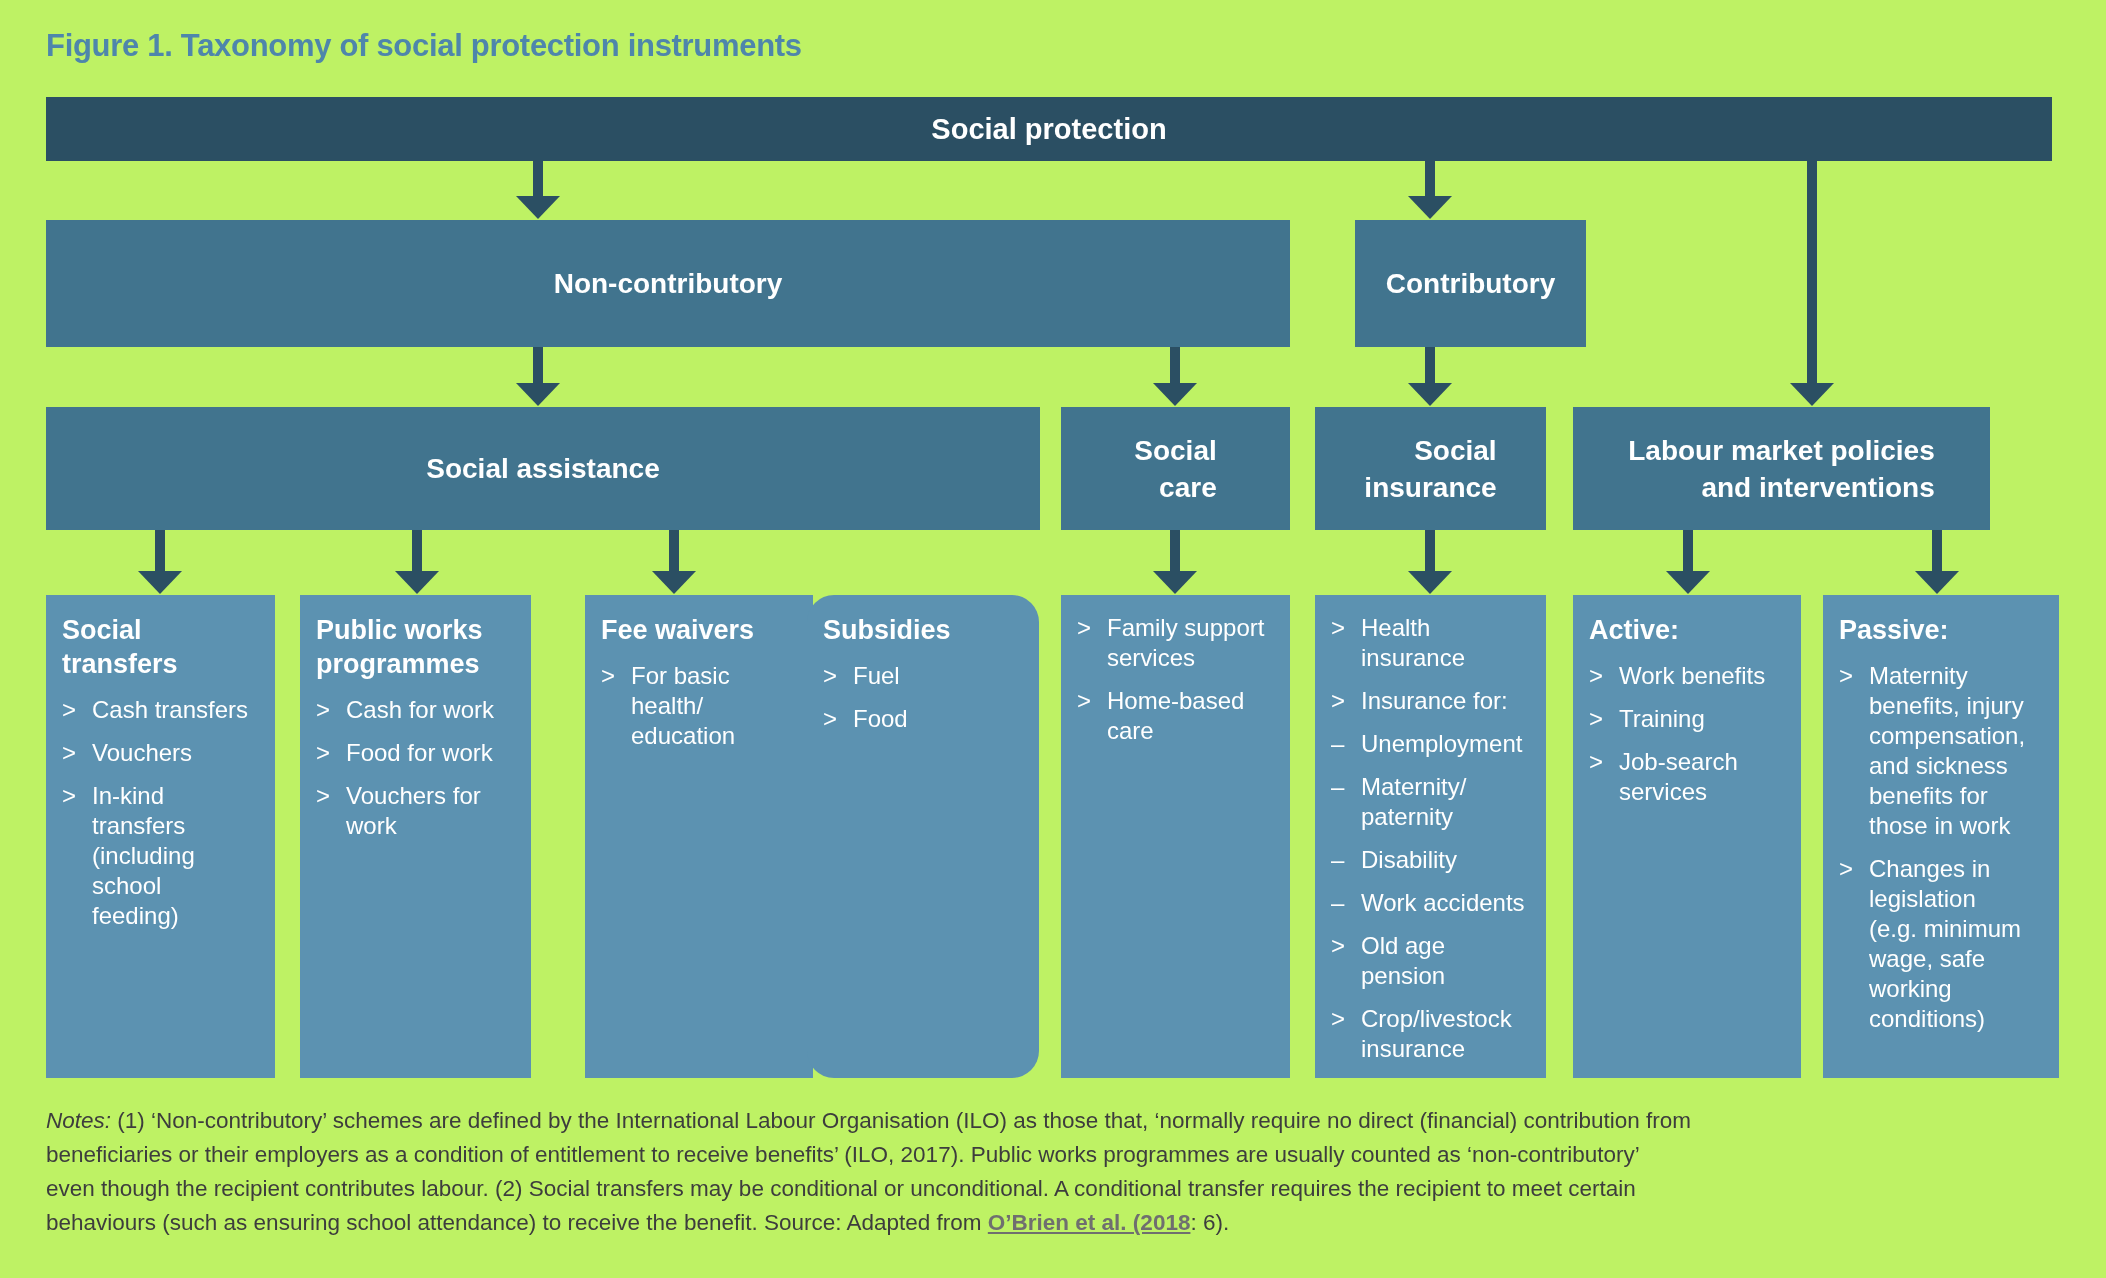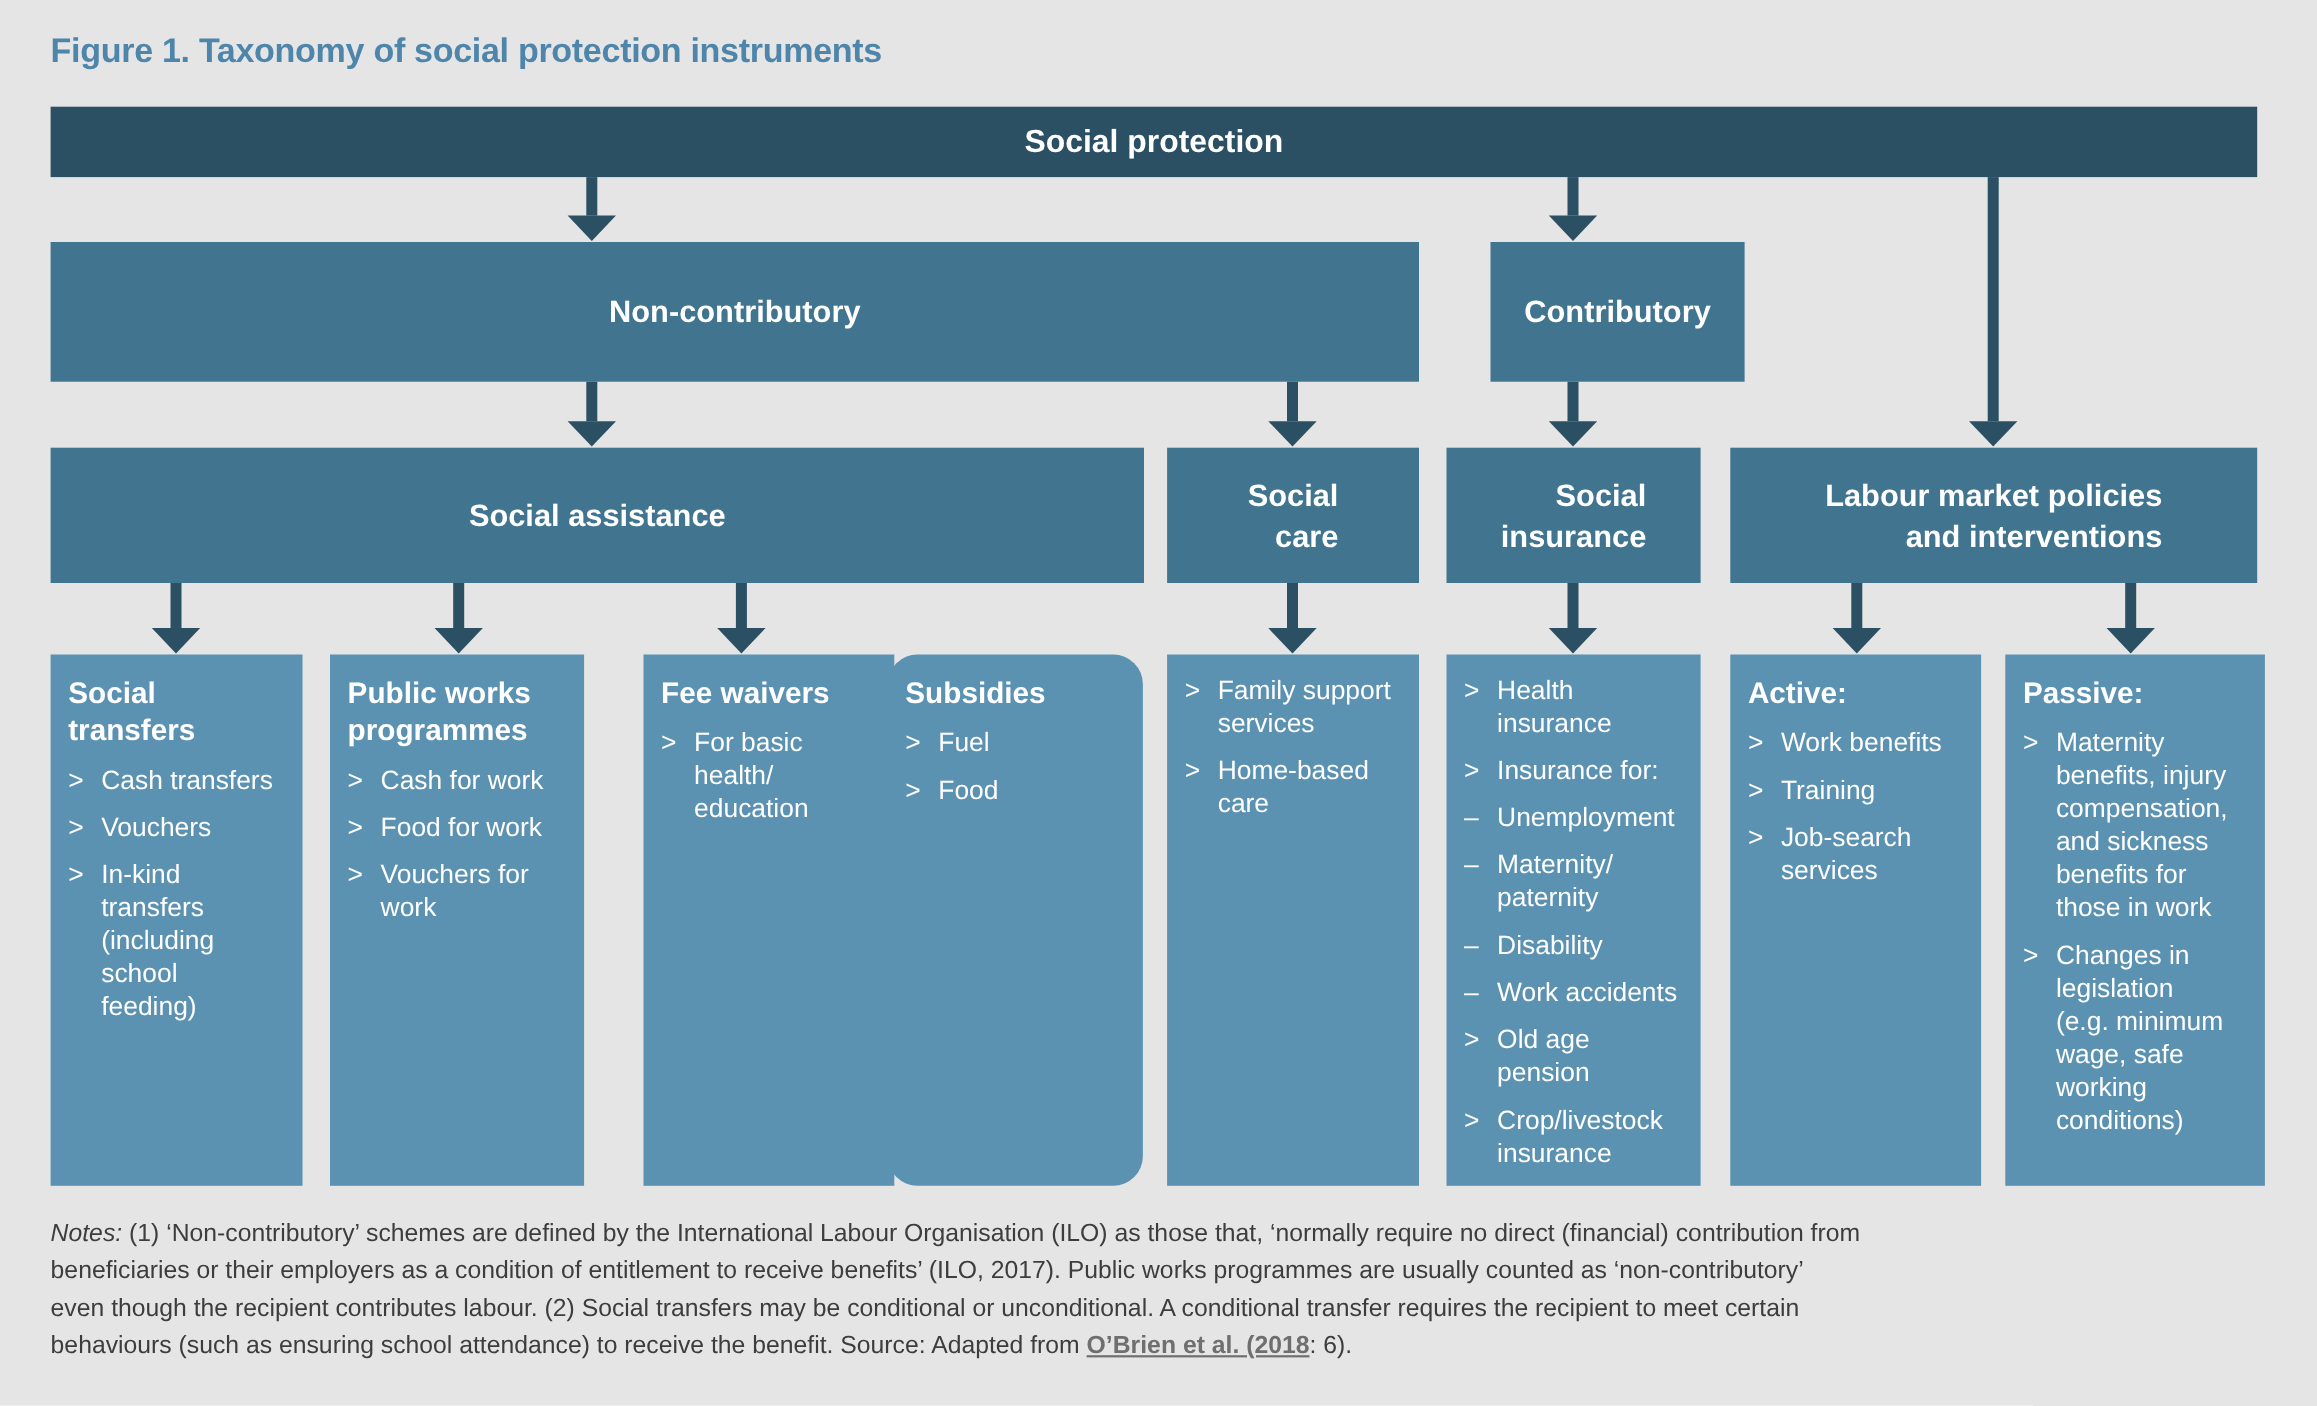--- a/index.html
+++ b/index.html
@@ -1,17 +1,17 @@
 <!DOCTYPE html>
 <html style="--dark: #2B4F63; --mid: #41748E; --light: #5C92B1; --title: #4E86AB; --note_text: #3D3D3D; --link: #6F6F6F; --background: #FFFFFF;"><head>
 <meta charset="utf-8">
 <style>
   html,body{margin:0;padding:0;background:#ffffff;}
   .canvas{
-    position:relative;width:2106px;height:1278px;background:#e5e5e5;
+    position:relative;width:2106px;height:1278px;background:#bef264;
     font-family:"Liberation Sans",sans-serif;overflow:hidden;
   }
   .title{
     position:absolute;left:46px;top:28px;margin:0;
     font-size:31px;font-weight:bold;letter-spacing:-0.3px;
     color:var(--title,#4E86AB);
   }
   .box{
     position:absolute;display:flex;align-items:center;justify-content:center;
     color:#ffffff;font-weight:bold;text-align:center;white-space:pre-line;
@@ -73,21 +73,21 @@
     <span>Social assistance</span>
   </div>
   <div class="box mid" style="left:1061px;top:407px;width:229px;height:123px;">
     <span>Social
 care</span>
   </div>
   <div class="box mid" style="left:1315px;top:407px;width:231px;height:123px;">
     <span>Social
 insurance</span>
   </div>
-  <div class="box mid" style="left:1573px;top:407px;width:479px;height:123px;">
+  <div class="box mid" style="left:1573px;top:407px;width:417px;height:123px;">
     <span>Labour market policies
 and interventions</span>
   </div>
 
   <div class="arrow" style="left:516px;top:161px;height:58px;">
       <div class="stem"></div>
       <div class="head"></div>
     </div>
   <div class="arrow" style="left:1408px;top:161px;height:58px;">
       <div class="stem"></div>

